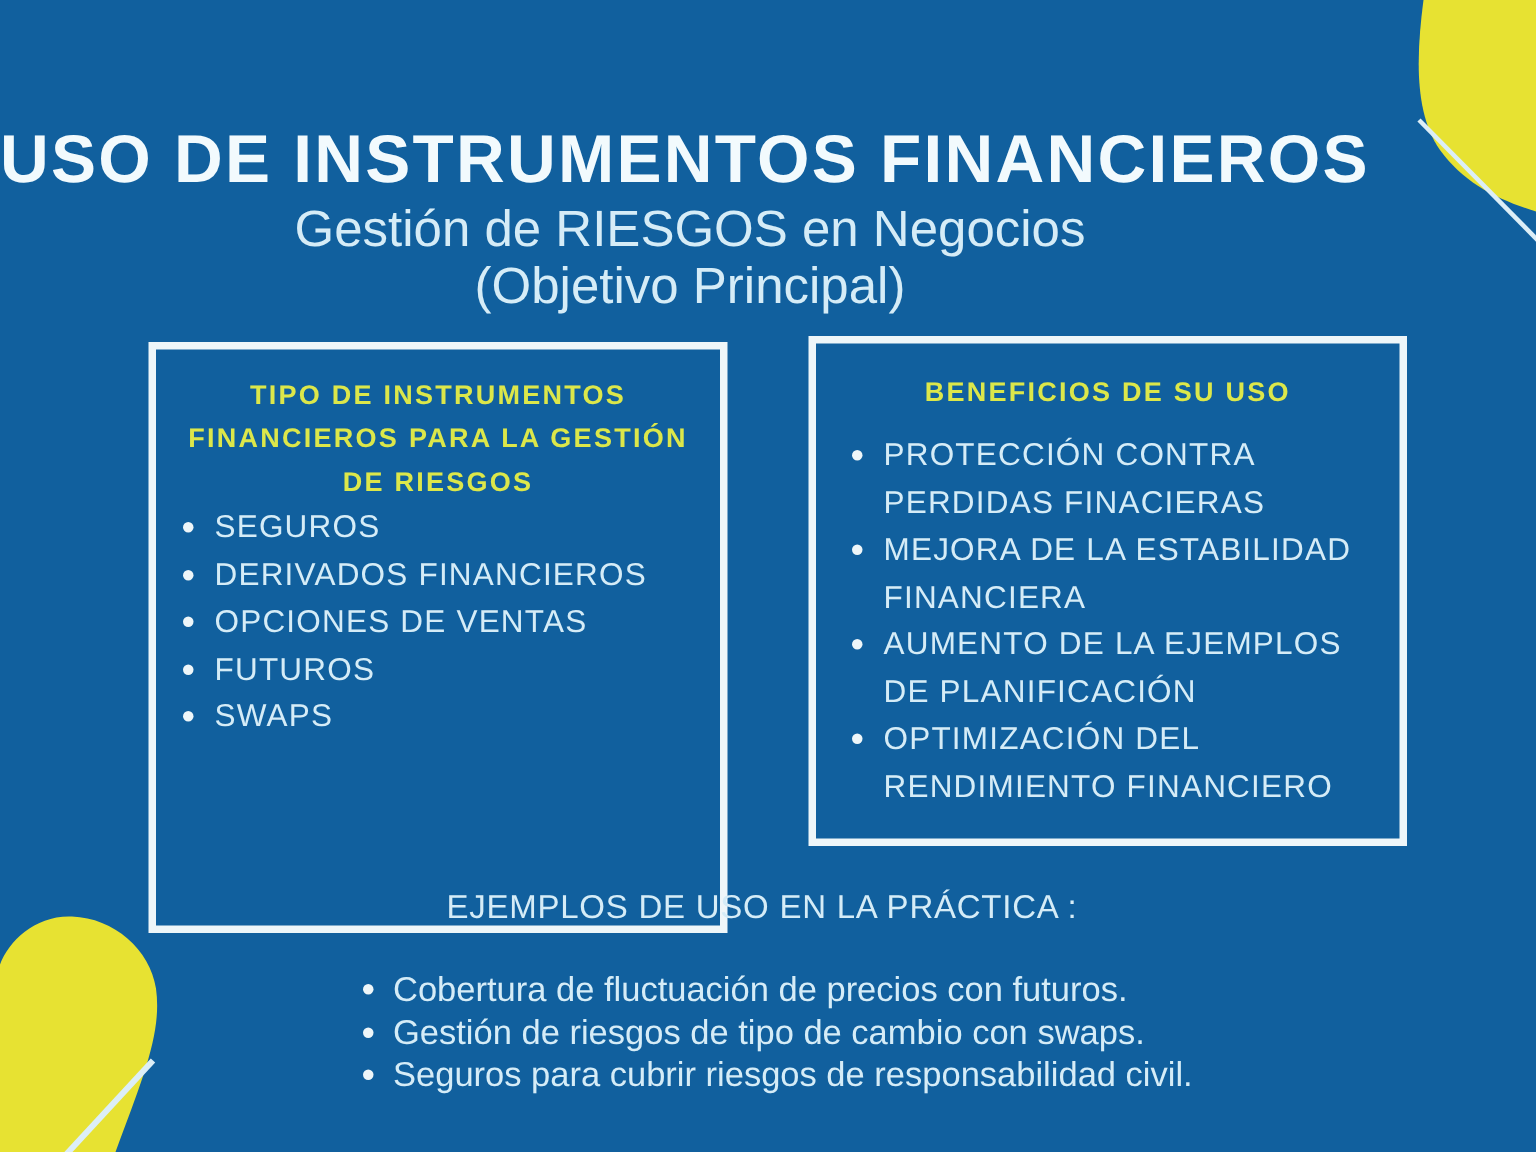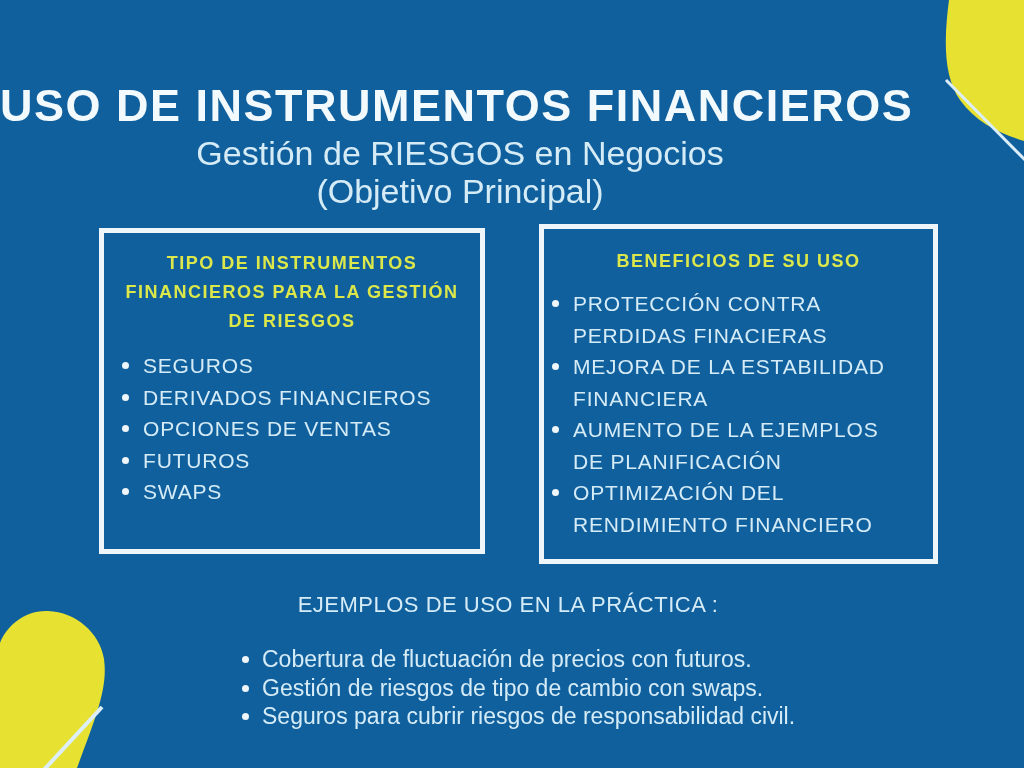--- a/index.html
+++ b/index.html
@@ -33,36 +33,36 @@
     position:absolute;top:134px;left:0;width:920px;
     text-align:center;
     font-size:34px;font-weight:300;line-height:38px;
     color:var(--text-light);
     white-space:pre-line;
   }
   .box{
     position:absolute;
     border:5px solid var(--border-white);
   }
-  .box-left{left:99px;top:228px;width:386px;height:326px;}
+  .box-left{left:99px;top:228px;width:386px;height:394px;}
   .box-right{left:539px;top:224px;width:399px;height:340px;}
   .box-heading{
     text-align:center;
     color:var(--heading-yellow);
     font-weight:bold;
     font-size:18px;letter-spacing:1.5px;
     line-height:29px;
     white-space:pre-line;
   }
   .box-left .box-heading{margin-top:16px;}
   .box-right .box-heading{margin-top:18px;}
   ul{list-style:none;}
   .box-list{margin-top:12px;}
-  .box-left .box-list{padding-left:18px;margin-top:14px;}
-  .box-right .box-list{padding-left:8px;}
+  .box-left .box-list{padding-left:18px;margin-top:0;}
+  .box-right .box-list{padding-left:24px;}
   .box-list li{
     position:relative;
     padding-left:21px;
     color:var(--text-light);
     font-size:21px;font-weight:300;letter-spacing:0.8px;
     line-height:31.5px;
     white-space:pre-line;
   }
   .box-list li::before{
     content:"";position:absolute;left:0;top:12px;

